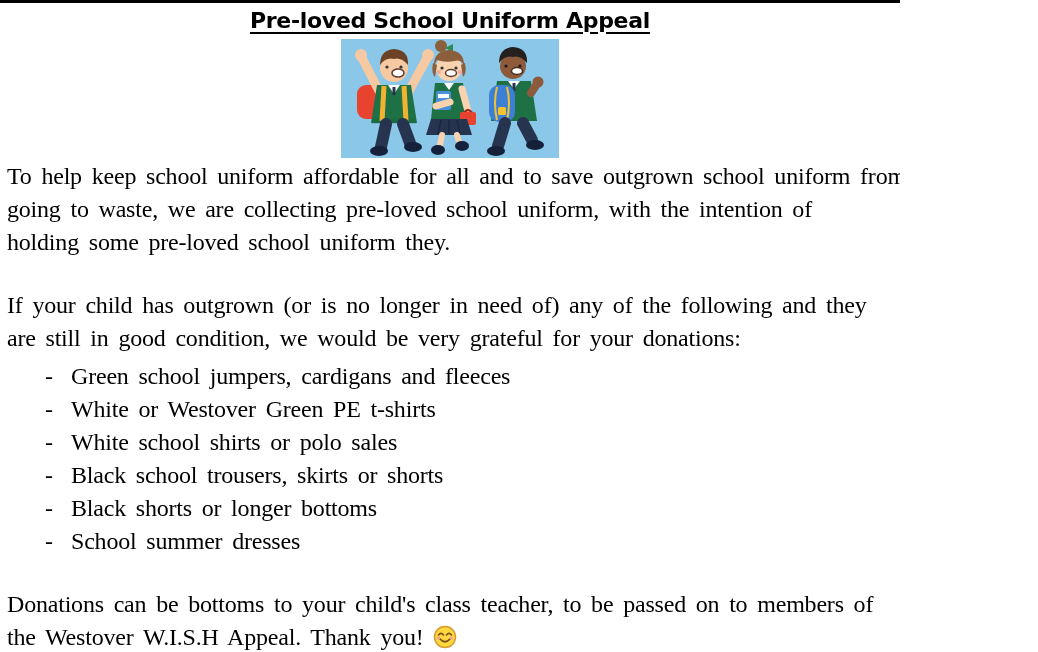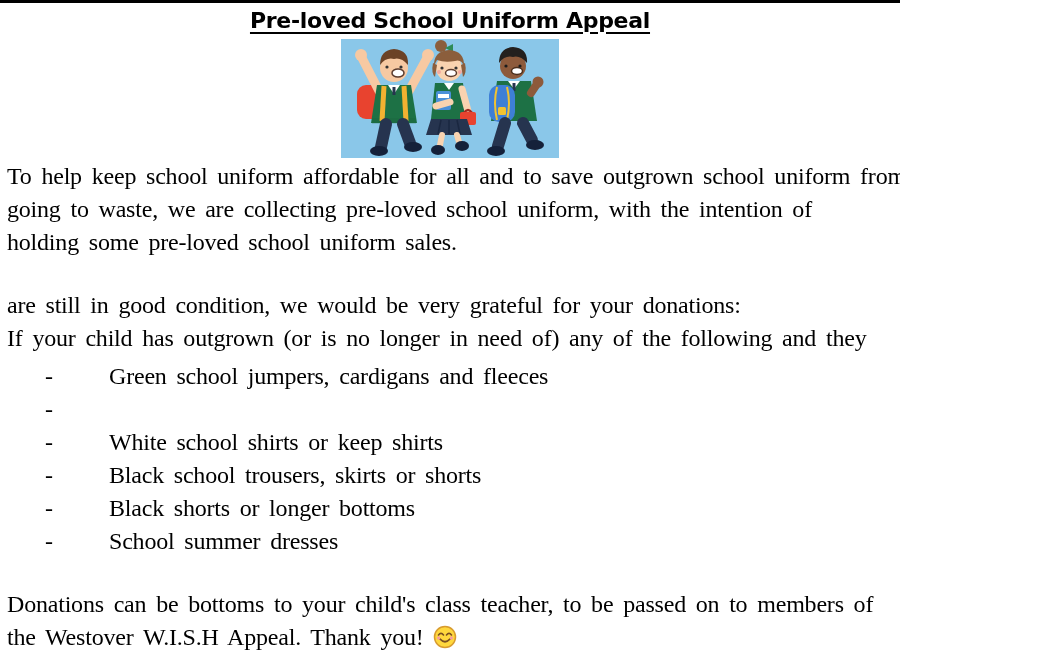--- a/index.html
+++ b/index.html
@@ -25,21 +25,21 @@
     text-underline-offset:4px;
   }
   .image-wrap{display:flex;justify-content:center;margin-top:3px;}
   .body-text{font-size:24px;line-height:33px;word-spacing:4px;letter-spacing:-0.2px;font-family:Liberation Serif, serif;}
   .para{margin:0 8px 0 7px;}
   .p1{margin-top:2px;}
   .p2{margin-top:30px;}
   .uniform-list{list-style:none;margin:5px 8px 0 7px;padding:0;}
   .uniform-list li{display:flex;line-height:33px;}
   .dash{display:inline-block;width:26px;text-align:left;padding-left:38px;box-sizing:content-box;flex:0 0 auto;}
-  .li-text{flex:0 1 auto;margin-left:38px;}
+  .li-text{flex:0 1 auto;}
   .p3{margin-top:30px;}
   .emoji-icon{display:inline-block;vertical-align:-4px;margin-left:9px;}
   .line{white-space:nowrap;}
 </style>
 </head>
 <body>
 
 <div class="page">
 
   <div class="top-rule"></div>
@@ -122,39 +122,40 @@
         <line x1="182" y1="84" x2="191" y2="101" stroke="#26344F" stroke-width="12" stroke-linecap="round"></line>
         <ellipse cx="155" cy="112" rx="9" ry="5" fill="#15213A"></ellipse>
         <ellipse cx="194" cy="106" rx="9" ry="5" fill="#15213A"></ellipse>
       </g>
     </svg>
   </div>
 
   <div class="para p1 body-text">
     <div class="line">To help keep school uniform affordable for all and to save outgrown school uniform from</div>
     <div class="line">going to waste, we are collecting pre-loved school uniform, with the intention of</div>
-    <div class="line">holding some pre-loved school uniform sales.</div>
+    <div class="line">holding some pre-loved school uniform they.</div>
   </div>
 
   <div class="para p2 body-text">
+    <div class="line">If your child has outgrown (or is no longer in need of) any of the following and they</div>
     <div class="line">are still in good condition, we would be very grateful for your donations:</div>
-    <div class="line">If your child has outgrown (or is no longer in need of) any of the following and they</div>
   </div>
 
   <ul class="uniform-list body-text">
     <li>
       <span class="dash">-</span>
       <span class="li-text">Green school jumpers, cardigans and fleeces</span>
     </li>
     <li>
       <span class="dash">-</span>
+      <span class="li-text">White or Westover Green PE t-shirts</span>
     </li>
     <li>
       <span class="dash">-</span>
-      <span class="li-text">White school shirts or keep shirts</span>
+      <span class="li-text">White school shirts or polo sales</span>
     </li>
     <li>
       <span class="dash">-</span>
       <span class="li-text">Black school trousers, skirts or shorts</span>
     </li>
     <li>
       <span class="dash">-</span>
       <span class="li-text">Black shorts or longer bottoms</span>
     </li>
     <li>

